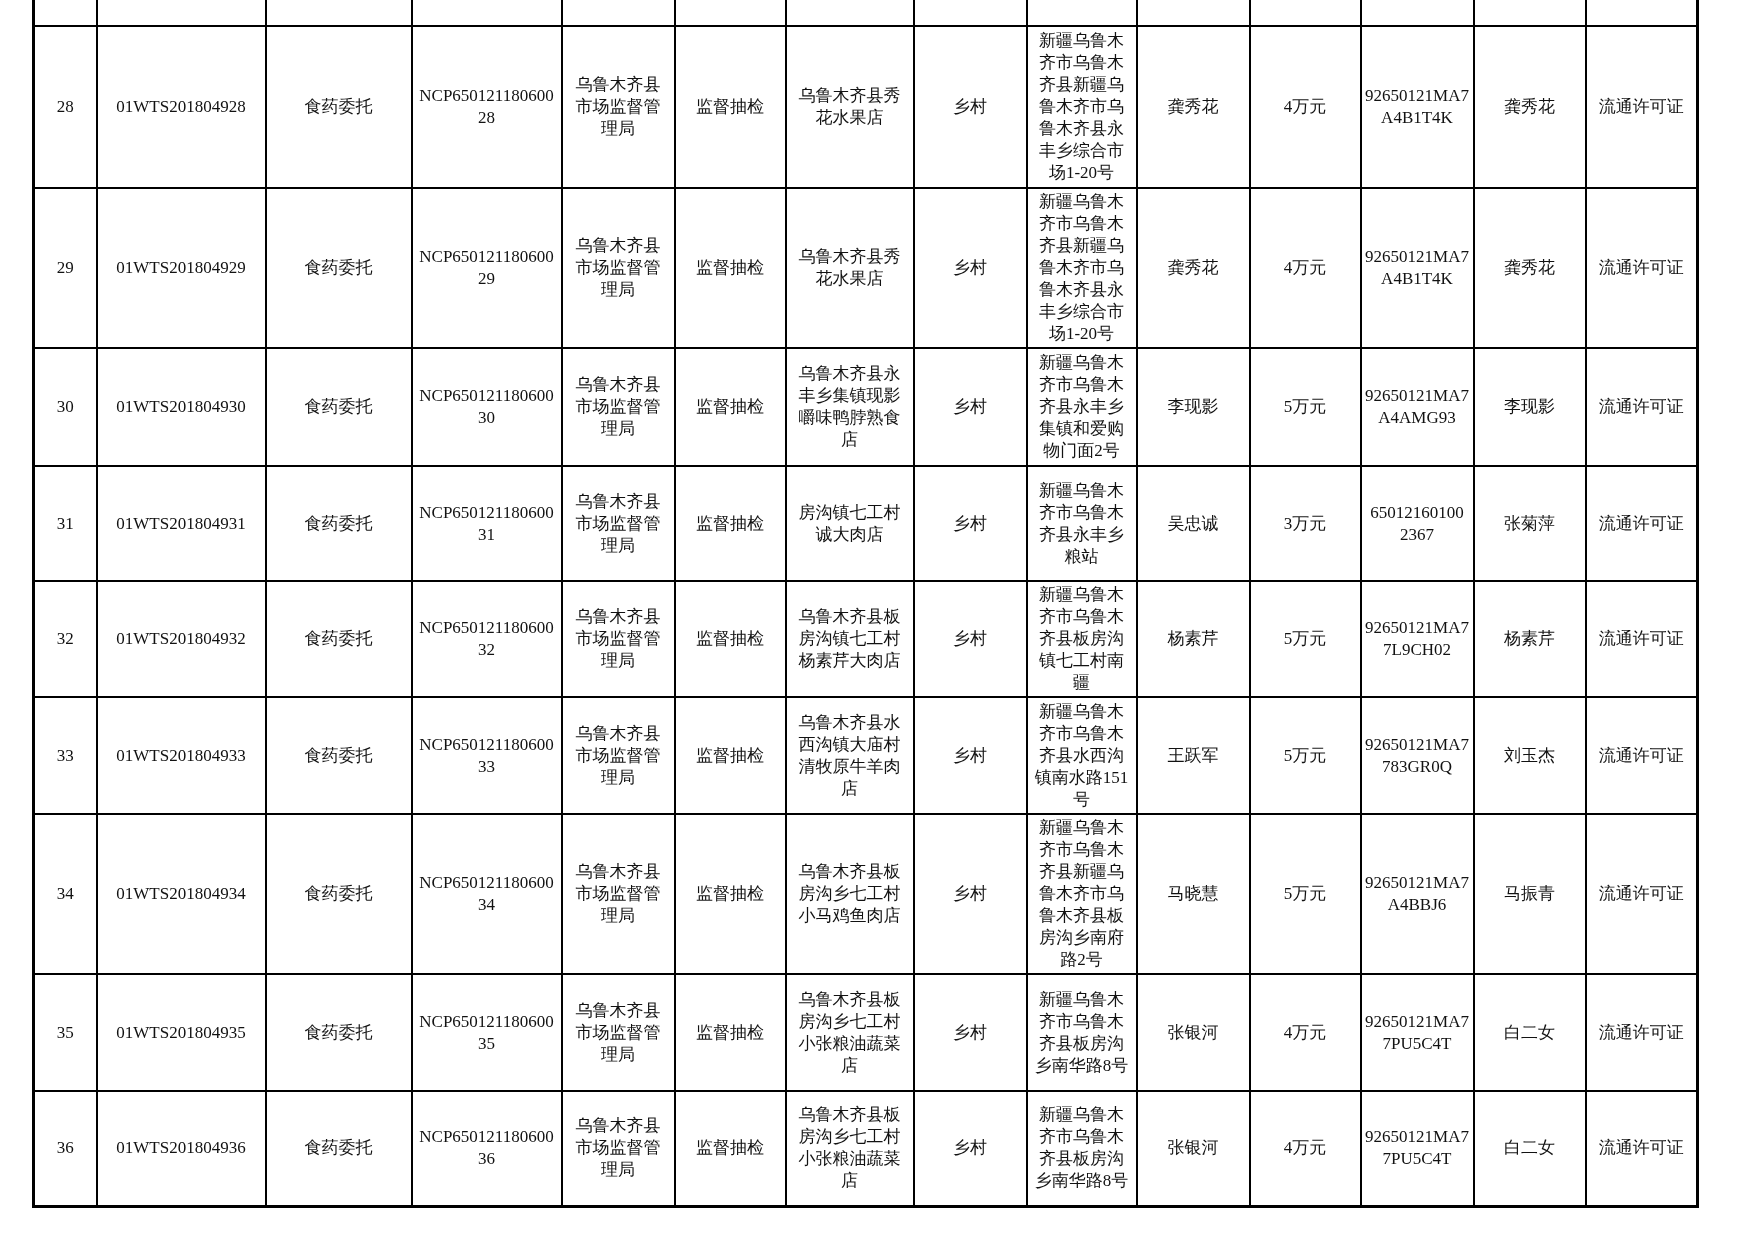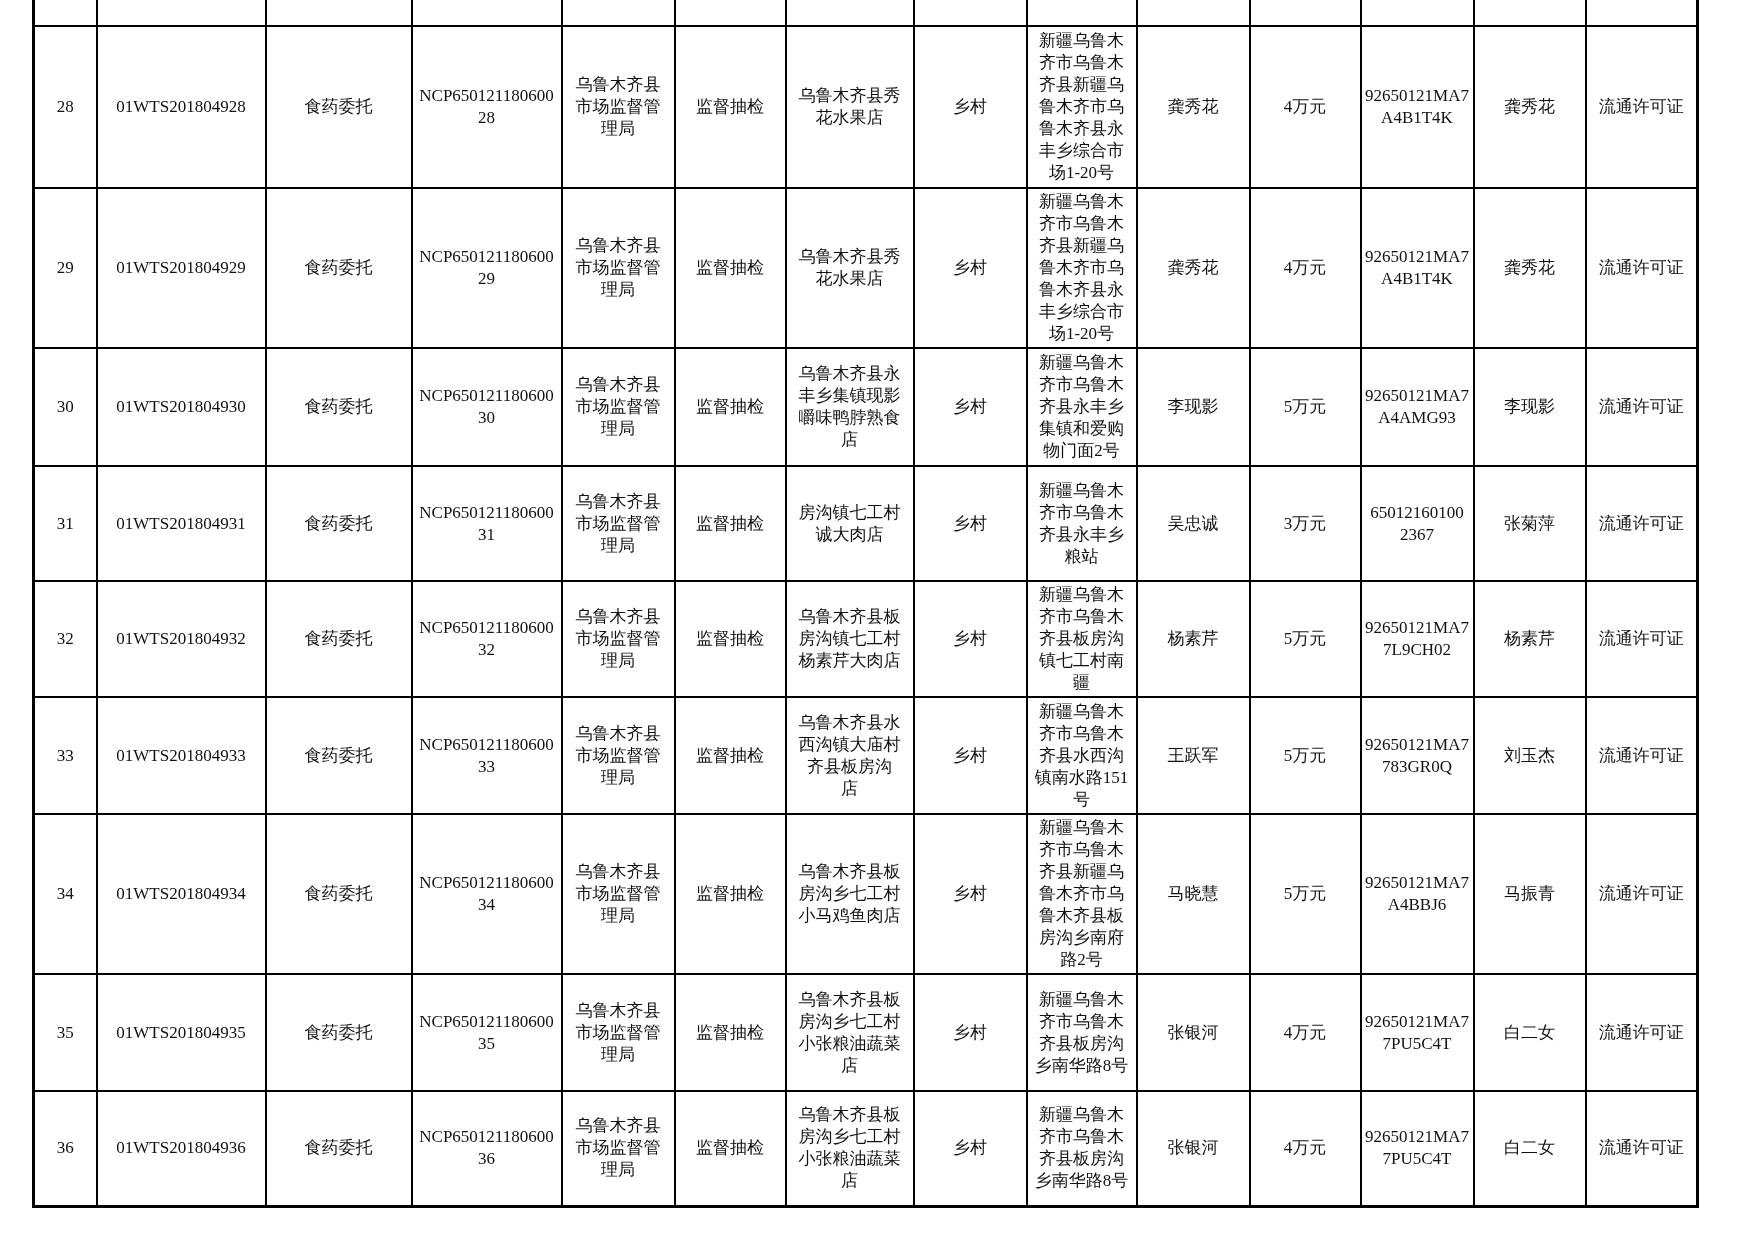--- a/index.html
+++ b/index.html
@@ -205,21 +205,21 @@
     <td>01WTS201804933</td>
     <td>食药委托</td>
     <td>NCP650121180600
 33</td>
     <td>乌鲁木齐县
 市场监督管
 理局</td>
     <td>监督抽检</td>
     <td>乌鲁木齐县水
 西沟镇大庙村
-齐县板房沟
+清牧原牛羊肉
 店</td>
     <td>乡村</td>
     <td>新疆乌鲁木
 齐市乌鲁木
 齐县水西沟
 镇南水路151
 号</td>
     <td>王跃军</td>
     <td>5万元</td>
     <td>92650121MA7

